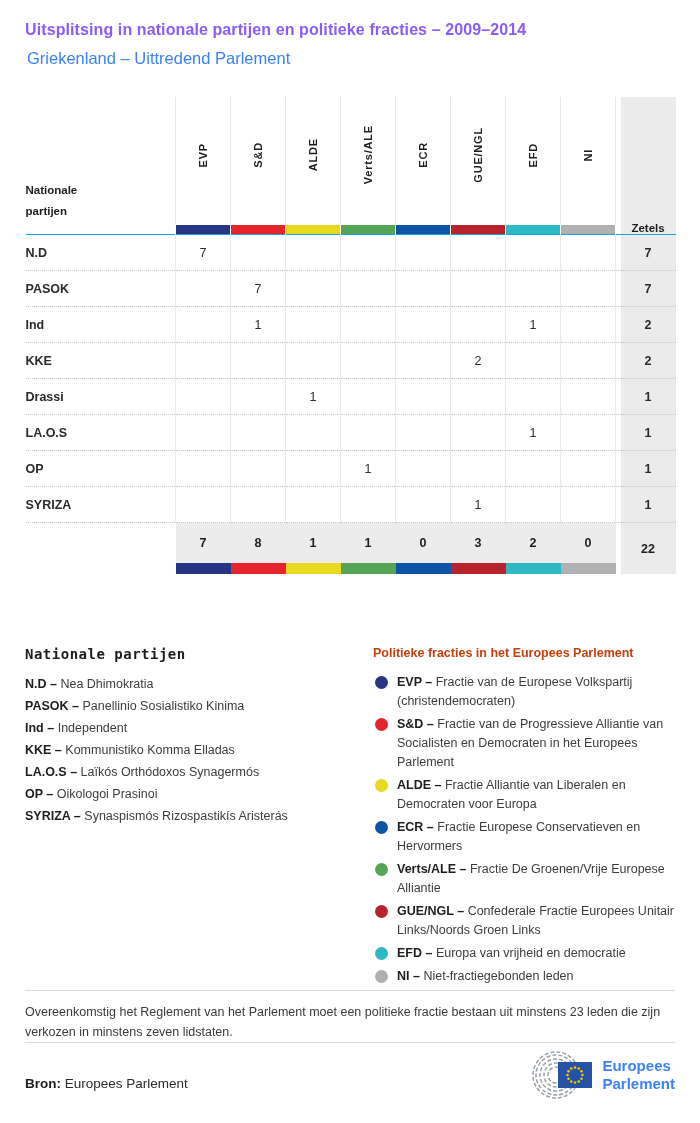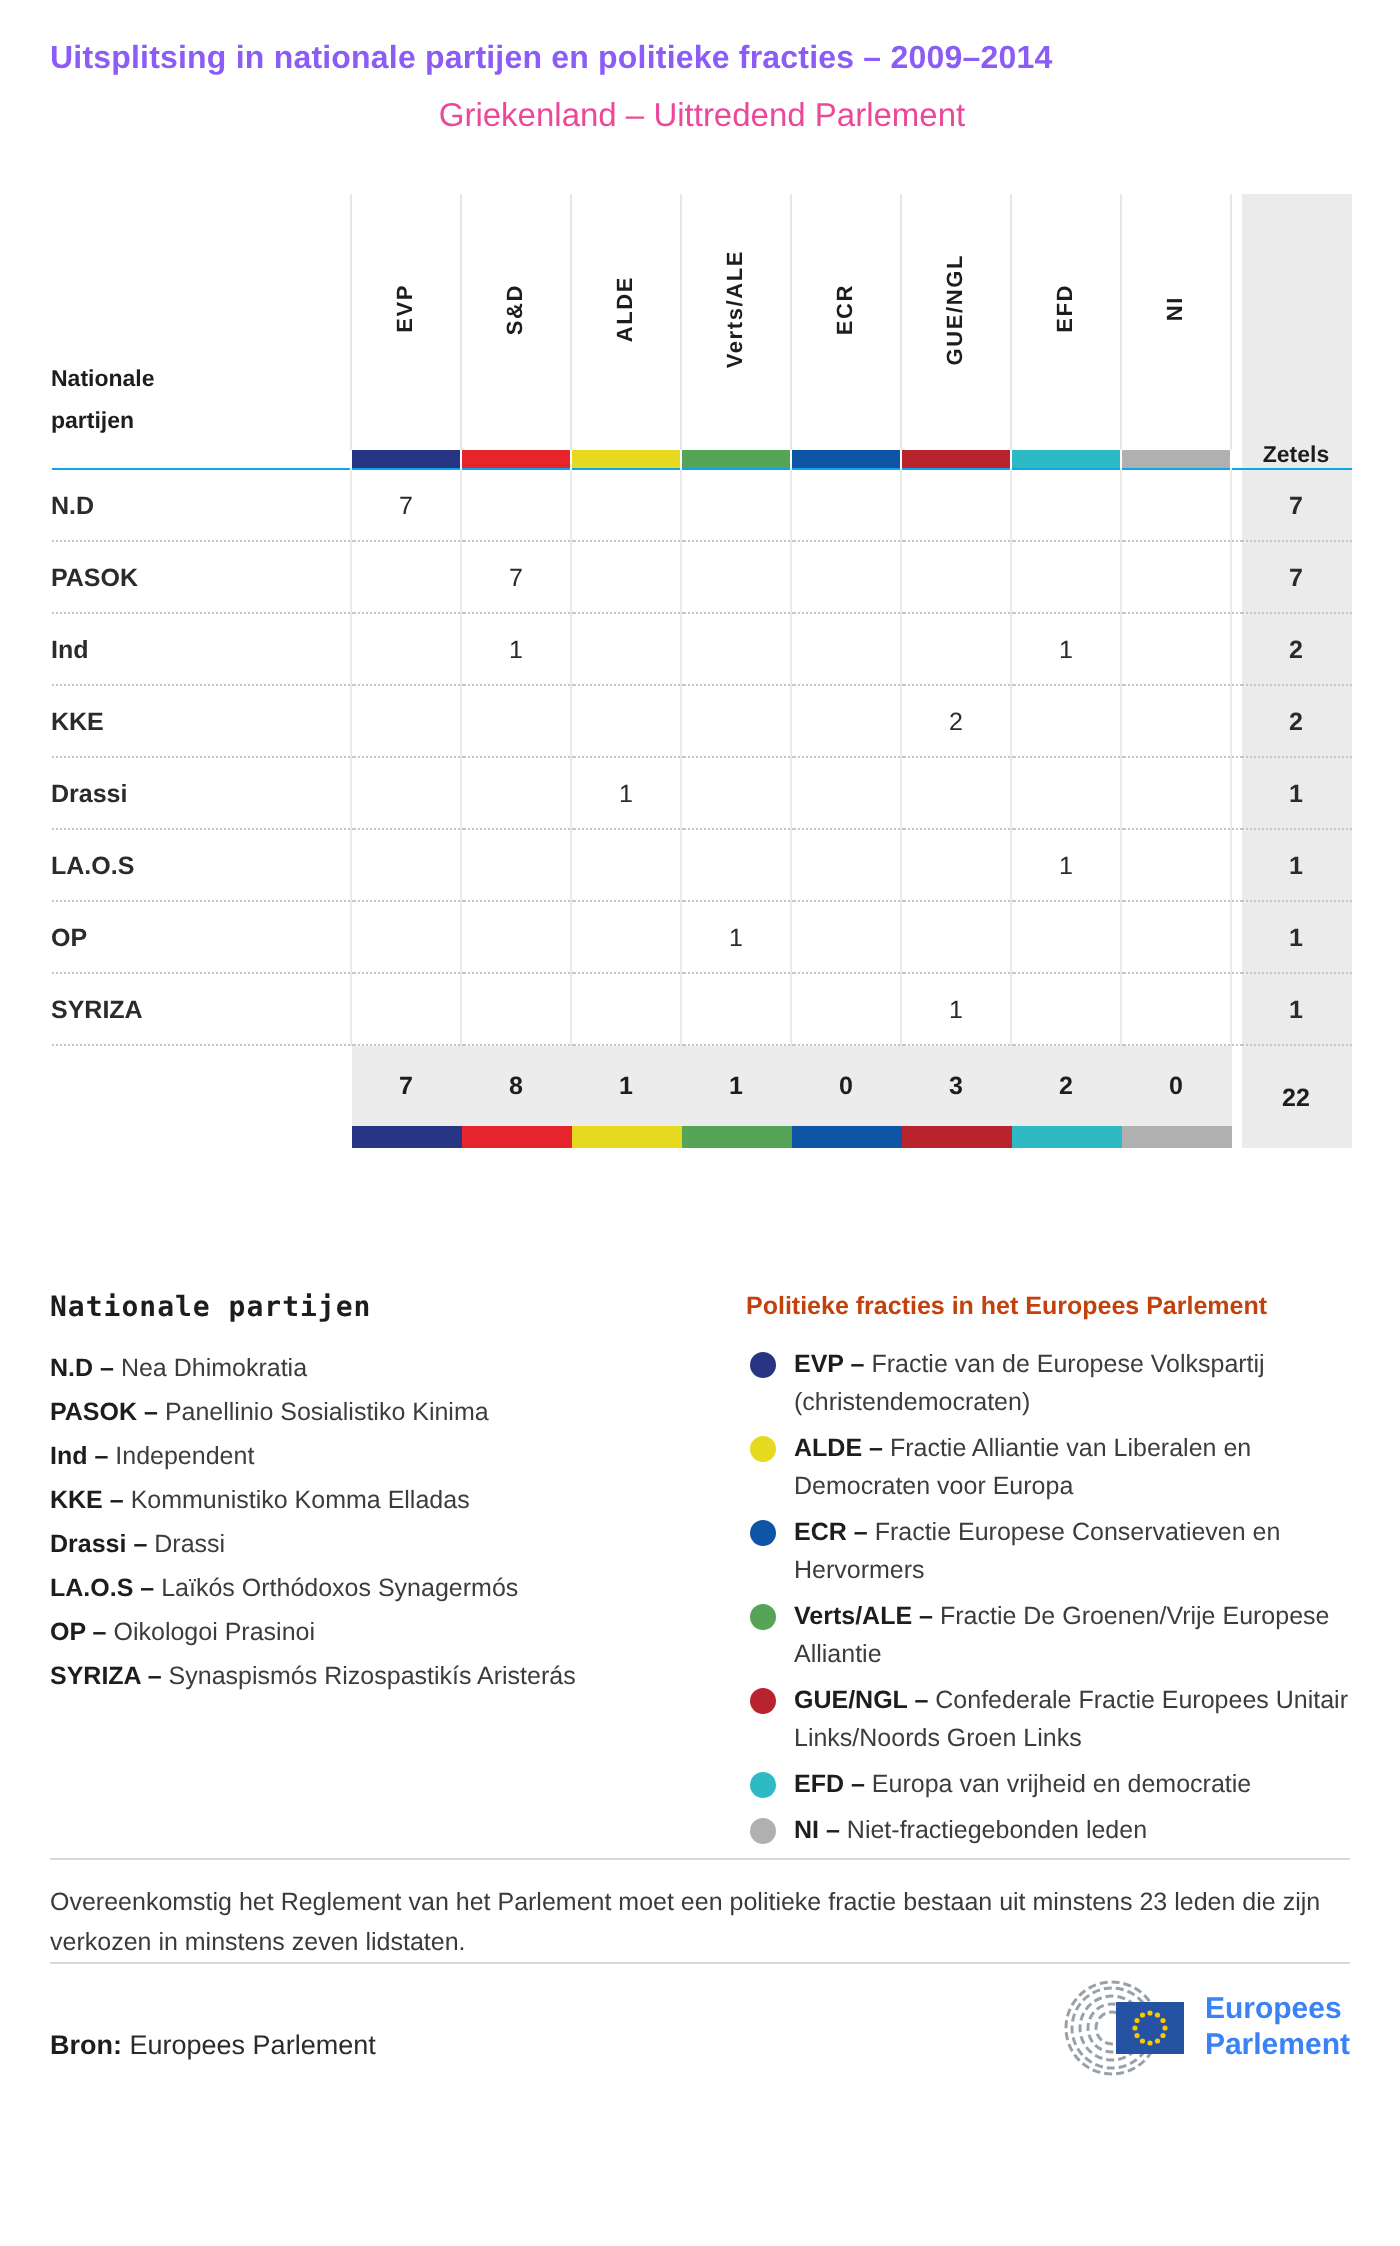--- a/index.html
+++ b/index.html
@@ -1,21 +1,21 @@
 <!DOCTYPE html>
 <html><head>
 <meta charset="utf-8">
 <style>
   html,body{margin:0;padding:0;background:#fff;}
   .page{width:700px;height:1123px;box-sizing:border-box;padding:0 25px;overflow:hidden;
         font-family:"Liberation Sans",sans-serif;color:#1d1d1b;position:relative;}
 
   
   .title{margin:0;padding-top:21px;font-size:16px;font-weight:700;color:#8b5cf6;letter-spacing:.1px;}
-  .subtitle{margin:10px 0 0 2px;font-size:16.5px;font-weight:400;color:#ec4899;text-align:center;}
+  .subtitle{margin:10px 0 0 2px;font-size:16.5px;font-weight:400;color:#3b82f6;}
 
   
   table.results{border-collapse:collapse;table-layout:fixed;width:650px;margin-top:29px;}
   col.c-label{width:150px;} col.c-g{width:55px;} col.c-gap{width:5px;} col.c-seats{width:55px;}
 
   tr.hdr-row th{height:128px;padding:0;font-weight:700;}
   th.rowhdr-cell{vertical-align:bottom;text-align:left;}
   .rowhdr{width:55px;font-size:11.5px;font-weight:700;line-height:1.78;color:#1d1d1b;
           overflow-wrap:break-word;word-wrap:break-word;padding-bottom:4px;}
   th.ghdr{border-left:1px solid #e7e7e7;vertical-align:middle;text-align:center;}
@@ -285,32 +285,35 @@
   </table>
 
   <div class="legends">
     <div class="leg-left">
       <h3>Nationale partijen</h3>
       <div class="plist">
         <div class="pitem"><span class="abbr">N.D –</span> <span>Nea Dhimokratia</span></div>
         <div class="pitem"><span class="abbr">PASOK –</span> <span>Panellinio Sosialistiko Kinima</span></div>
         <div class="pitem"><span class="abbr">Ind –</span> <span>Independent</span></div>
         <div class="pitem"><span class="abbr">KKE –</span> <span>Kommunistiko Komma Elladas</span></div>
-        <div class="pitem"><span class="abbr">Drassi –</span> <span>Drassi</span></div>
         <div class="pitem"><span class="abbr">LA.O.S –</span> <span>Laïkós Orthódoxos Synagermós</span></div>
         <div class="pitem"><span class="abbr">OP –</span> <span>Oikologoi Prasinoi</span></div>
         <div class="pitem"><span class="abbr">SYRIZA –</span> <span>Synaspismós Rizospastikís Aristerás</span></div>
       </div>
     </div>
     <div class="leg-right">
       <h3>Politieke fracties in het Europees Parlement</h3>
       <div class="flist">
         <div class="fitem">
             <span class="dot" style="background: rgb(40, 53, 131);"></span>
             <div class="ftext"><span class="abbr">EVP –</span> <span>Fractie van de Europese Volkspartij (christendemocraten)</span></div>
+          </div>
+        <div class="fitem">
+            <span class="dot" style="background: rgb(229, 36, 43);"></span>
+            <div class="ftext"><span class="abbr">S&amp;D –</span> <span>Fractie van de Progressieve Alliantie van Socialisten en Democraten in het Europees Parlement</span></div>
           </div>
         <div class="fitem">
             <span class="dot" style="background: rgb(231, 216, 32);"></span>
             <div class="ftext"><span class="abbr">ALDE –</span> <span>Fractie Alliantie van Liberalen en Democraten voor Europa</span></div>
           </div>
         <div class="fitem">
             <span class="dot" style="background: rgb(14, 86, 165);"></span>
             <div class="ftext"><span class="abbr">ECR –</span> <span>Fractie Europese Conservatieven en Hervormers</span></div>
           </div>
         <div class="fitem">

